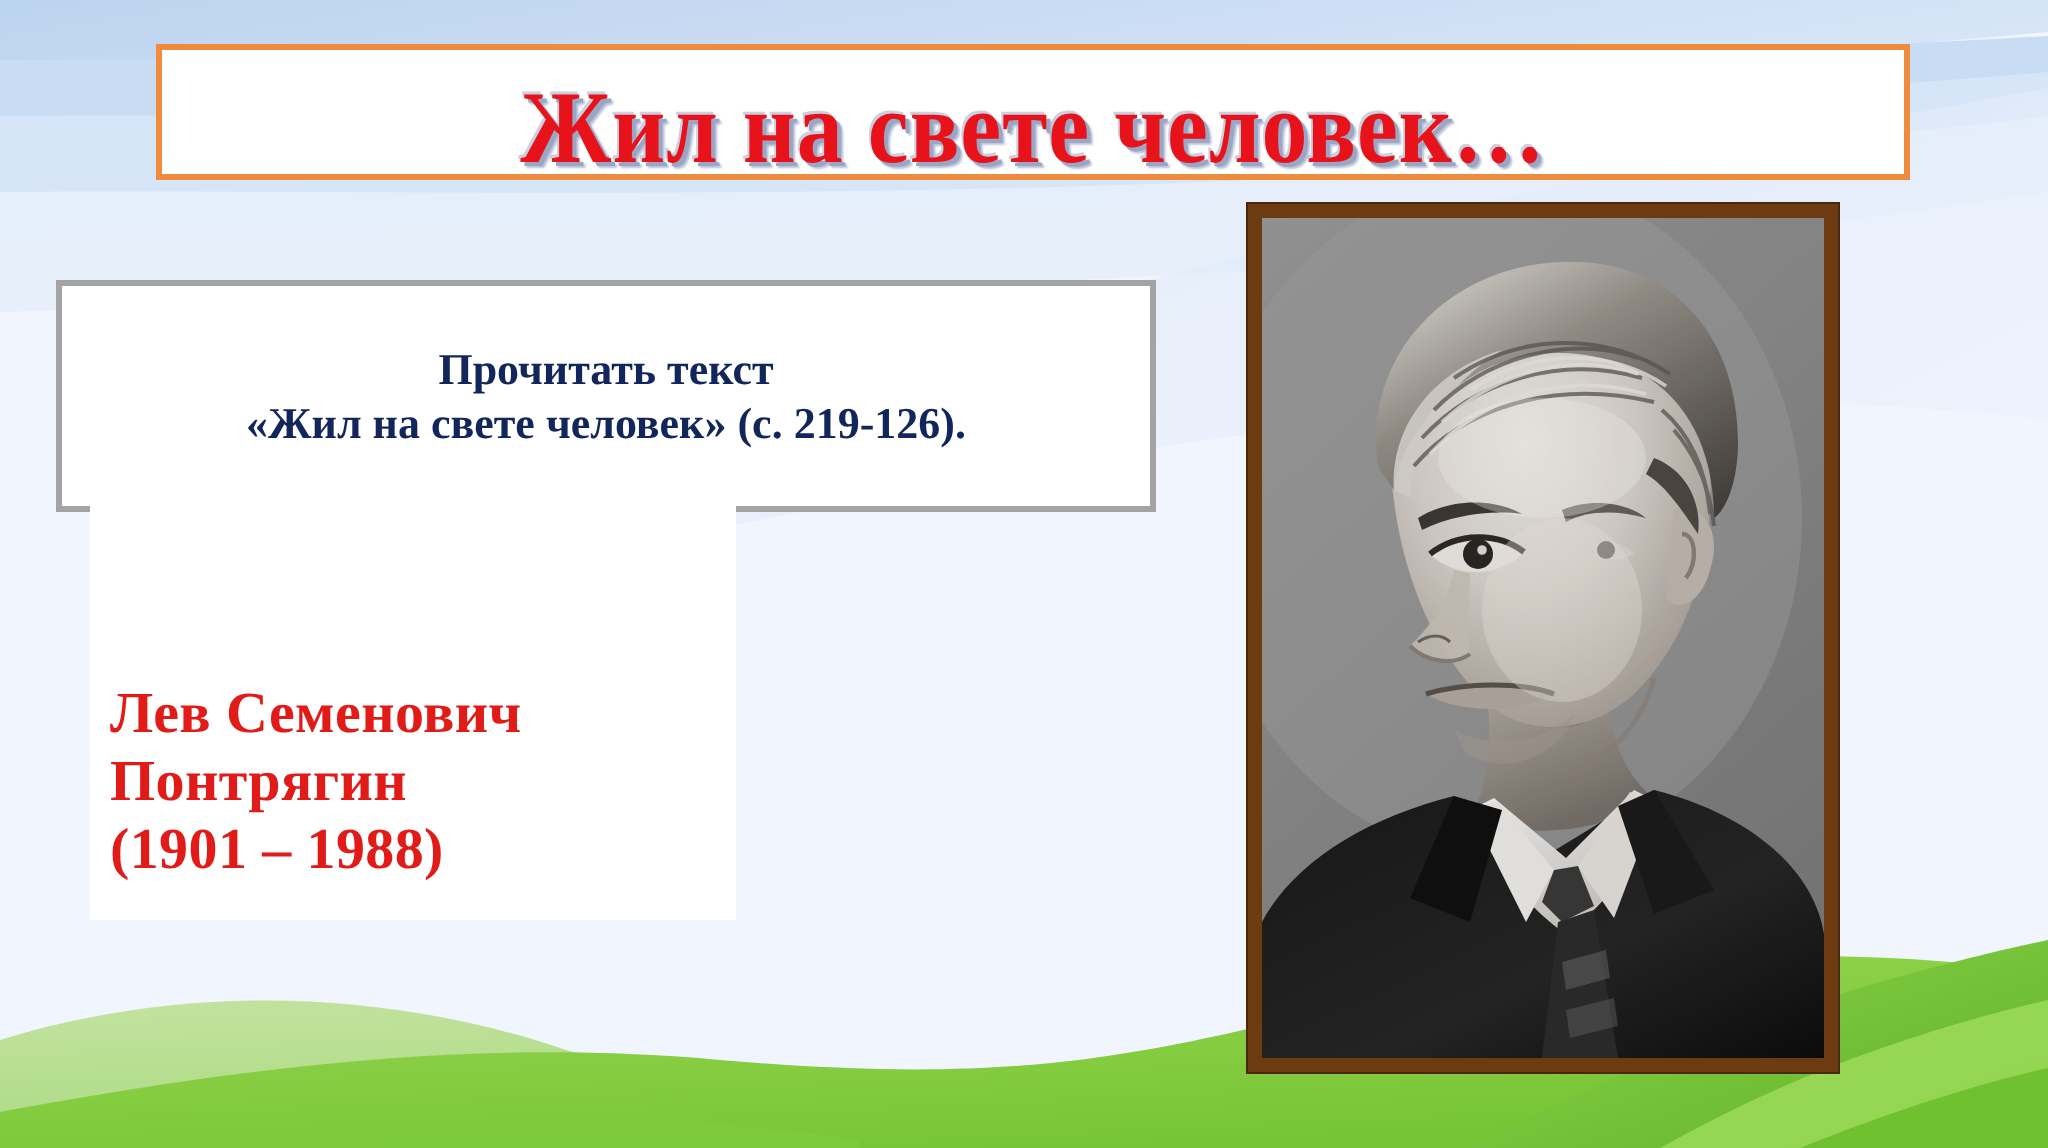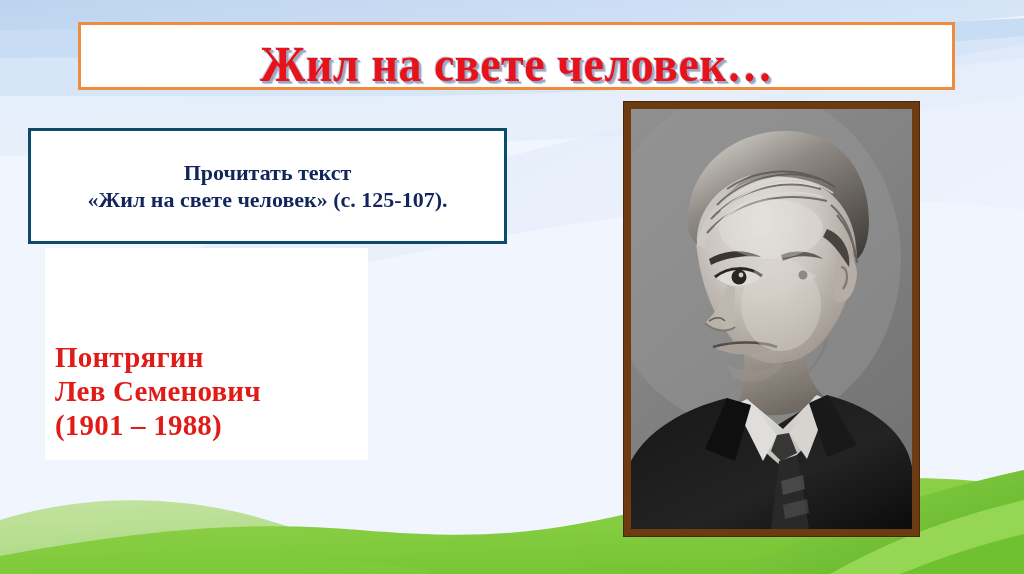--- a/index.html
+++ b/index.html
@@ -55,26 +55,26 @@
        3px 3px 1px #b9c1d6,
       -1px -1px 0 #c9d0e2;
     white-space: nowrap;
     transform: scaleY(1.12);
   }
 
   
   #instruction-box {
     position: absolute;
     left: 28px;
-    top: 128px;
-    width: 479px;
+    top: 140px;
+    width: 550px;
     height: 116px;
     box-sizing: border-box;
     background: #ffffff;
-    border: 3px solid #0c4a6e;
+    border: 3px solid #a3a3a3;
     display: flex;
     flex-direction: column;
     align-items: center;
     justify-content: center;
     padding: 4px 6px;
   }
   .instr-line {
     color: #13265c;
     font-weight: bold;
     font-size: 22px;
@@ -177,28 +177,28 @@
     <path d="M1024,534 L1024,574 L900,574 C945,556 985,543 1024,534 Z" fill="#6bbf2c" opacity="0.9"></path>
     <path d="M0,568 C150,548 300,552 430,570 L430,574 L0,574 Z" fill="#7fcc3c" opacity="0.6"></path>
   </svg>
 
   <div id="title-box">
     <span id="title-text">Жил на свете человек…</span>
   </div>
 
   <div id="instruction-box">
     <div class="instr-line">Прочитать текст</div>
-    <div class="instr-line"><span class="it">«Жил на свете человек»</span><span> (с. 125-107).</span></div>
+    <div class="instr-line"><span class="it">«Жил на свете человек»</span><span> (с. 219-126).</span></div>
   </div>
 
   <div id="name-panel"></div>
 
   <div id="name-block">
+    <div class="name-line">Лев Семенович</div>
     <div class="name-line">Понтрягин</div>
-    <div class="name-line">Лев Семенович</div>
     <div class="name-line">(1901 – 1988)</div>
   </div>
 
   <div id="photo-frame">
     <div id="photo-inner">
       <svg id="portrait-svg" viewBox="0 0 281 420" preserveAspectRatio="xMidYMid slice" xmlns="http://www.w3.org/2000/svg">
         <defs>
           <linearGradient id="bgph" x1="0" y1="0" x2="0.6" y2="1">
             <stop offset="0%" stop-color="#9b9b9b"></stop>
             <stop offset="55%" stop-color="#8b8b8b"></stop>

